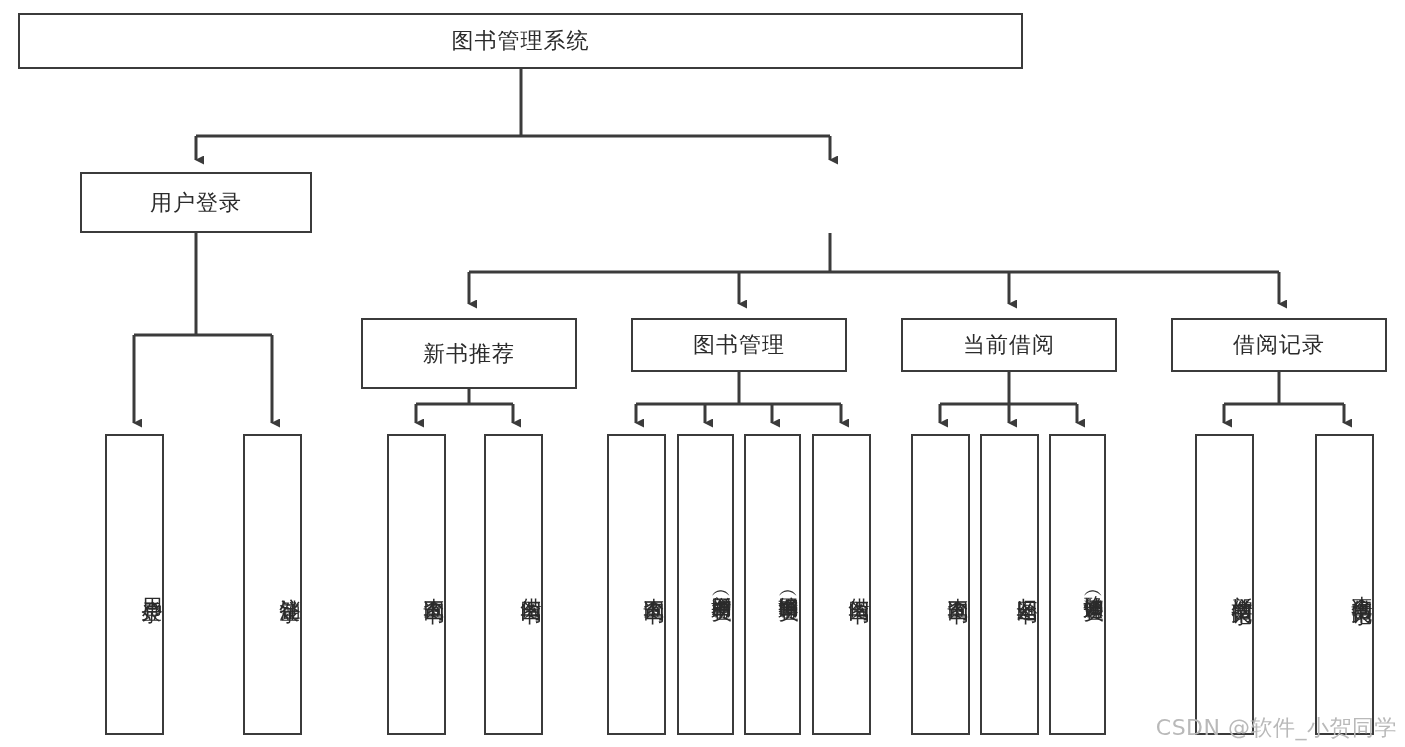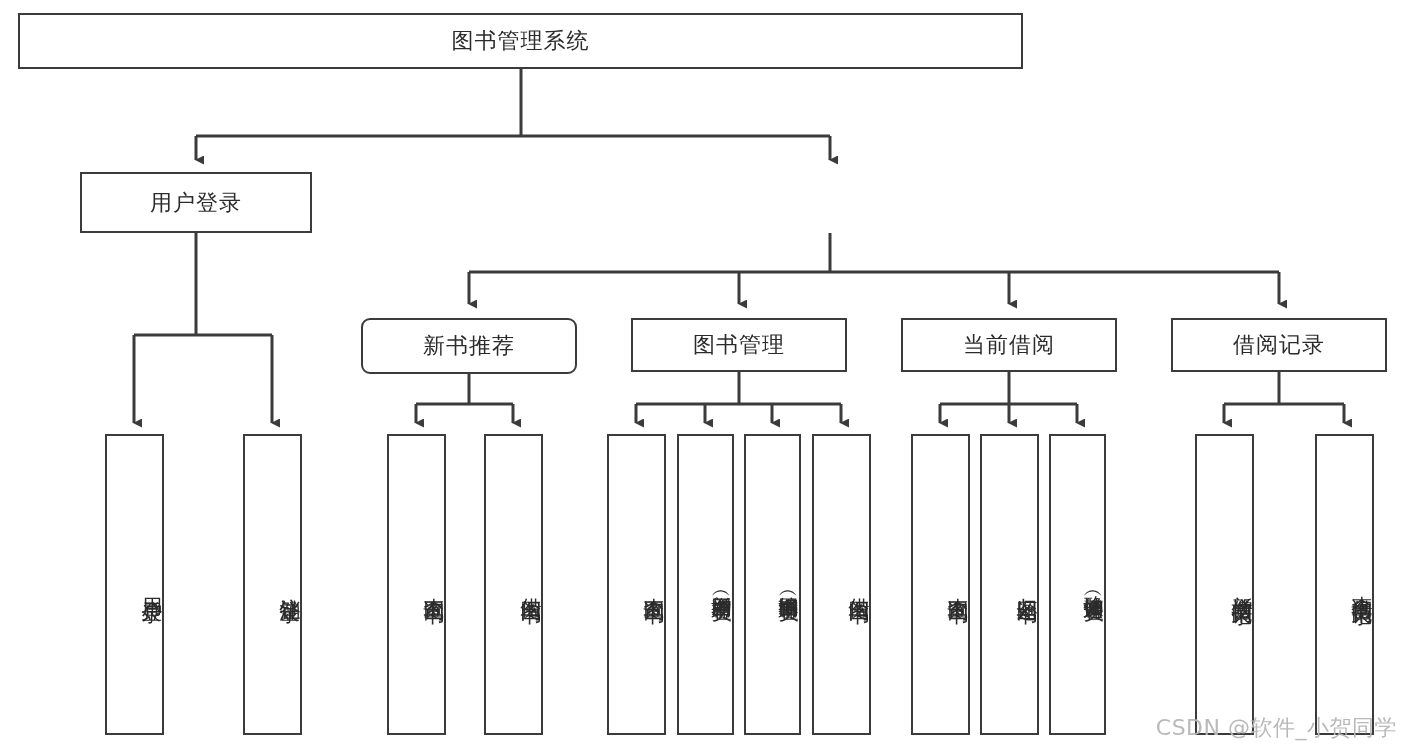--- a/index.html
+++ b/index.html
@@ -126,21 +126,21 @@
   </svg>
 
   <div class="node horiz" style="left:18px; top:13px; width:1005px; height:56px;">
     <span>图书管理系统</span>
   </div>
 
   <div class="node horiz" style="left:80px; top:172px; width:232px; height:61px;">
     <span>用户登录</span>
   </div>
 
-  <div class="node horiz" style="left:361px; top:318px; width:216px; height:56px;border-radius:9px;">
+  <div class="node horiz" style="left:361px; top:318px; width:216px; height:71px;">
     <span>新书推荐</span>
   </div>
   <div class="node horiz" style="left:631px; top:318px; width:216px; height:54px;">
     <span>图书管理</span>
   </div>
   <div class="node horiz" style="left:901px; top:318px; width:216px; height:54px;">
     <span>当前借阅</span>
   </div>
   <div class="node horiz" style="left:1171px; top:318px; width:216px; height:54px;">
     <span>借阅记录</span>

